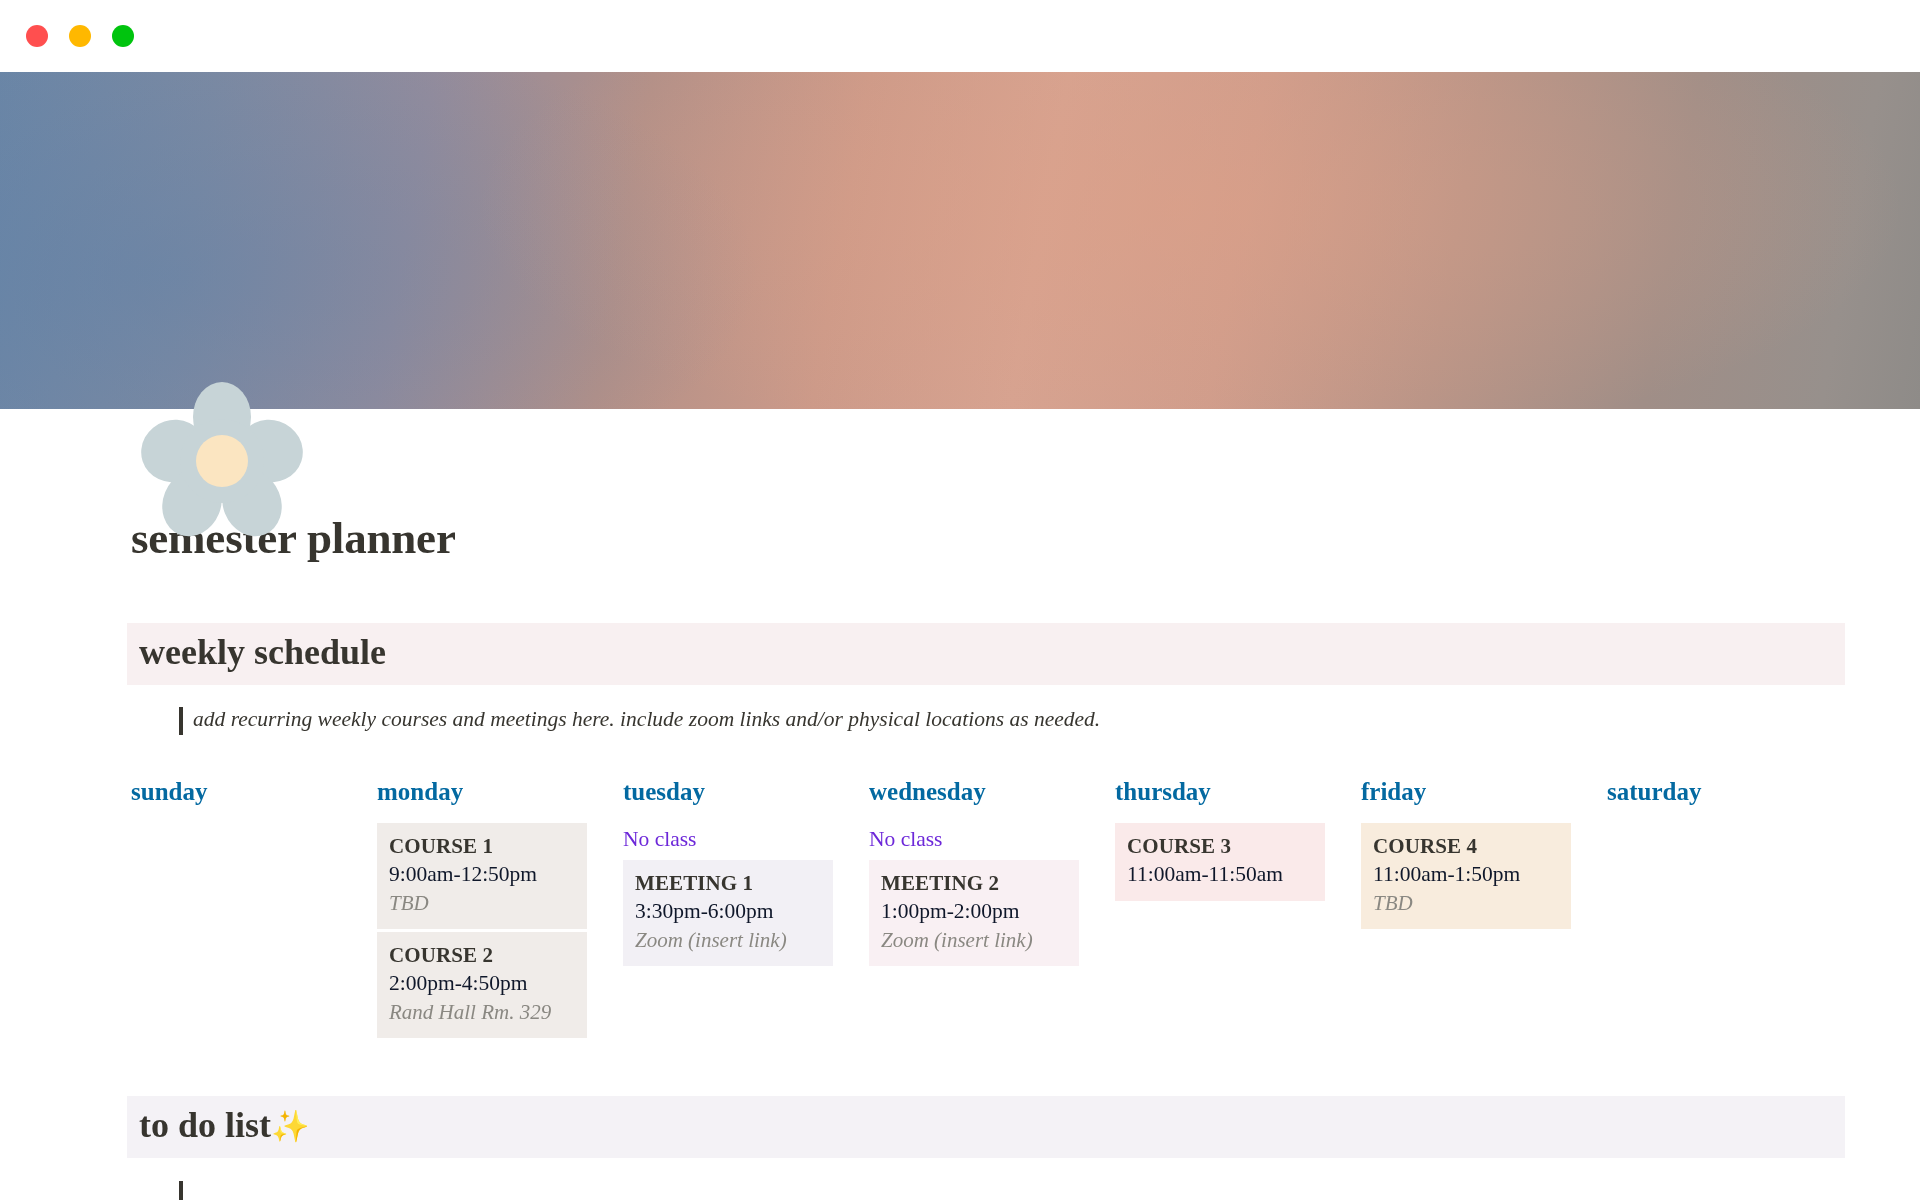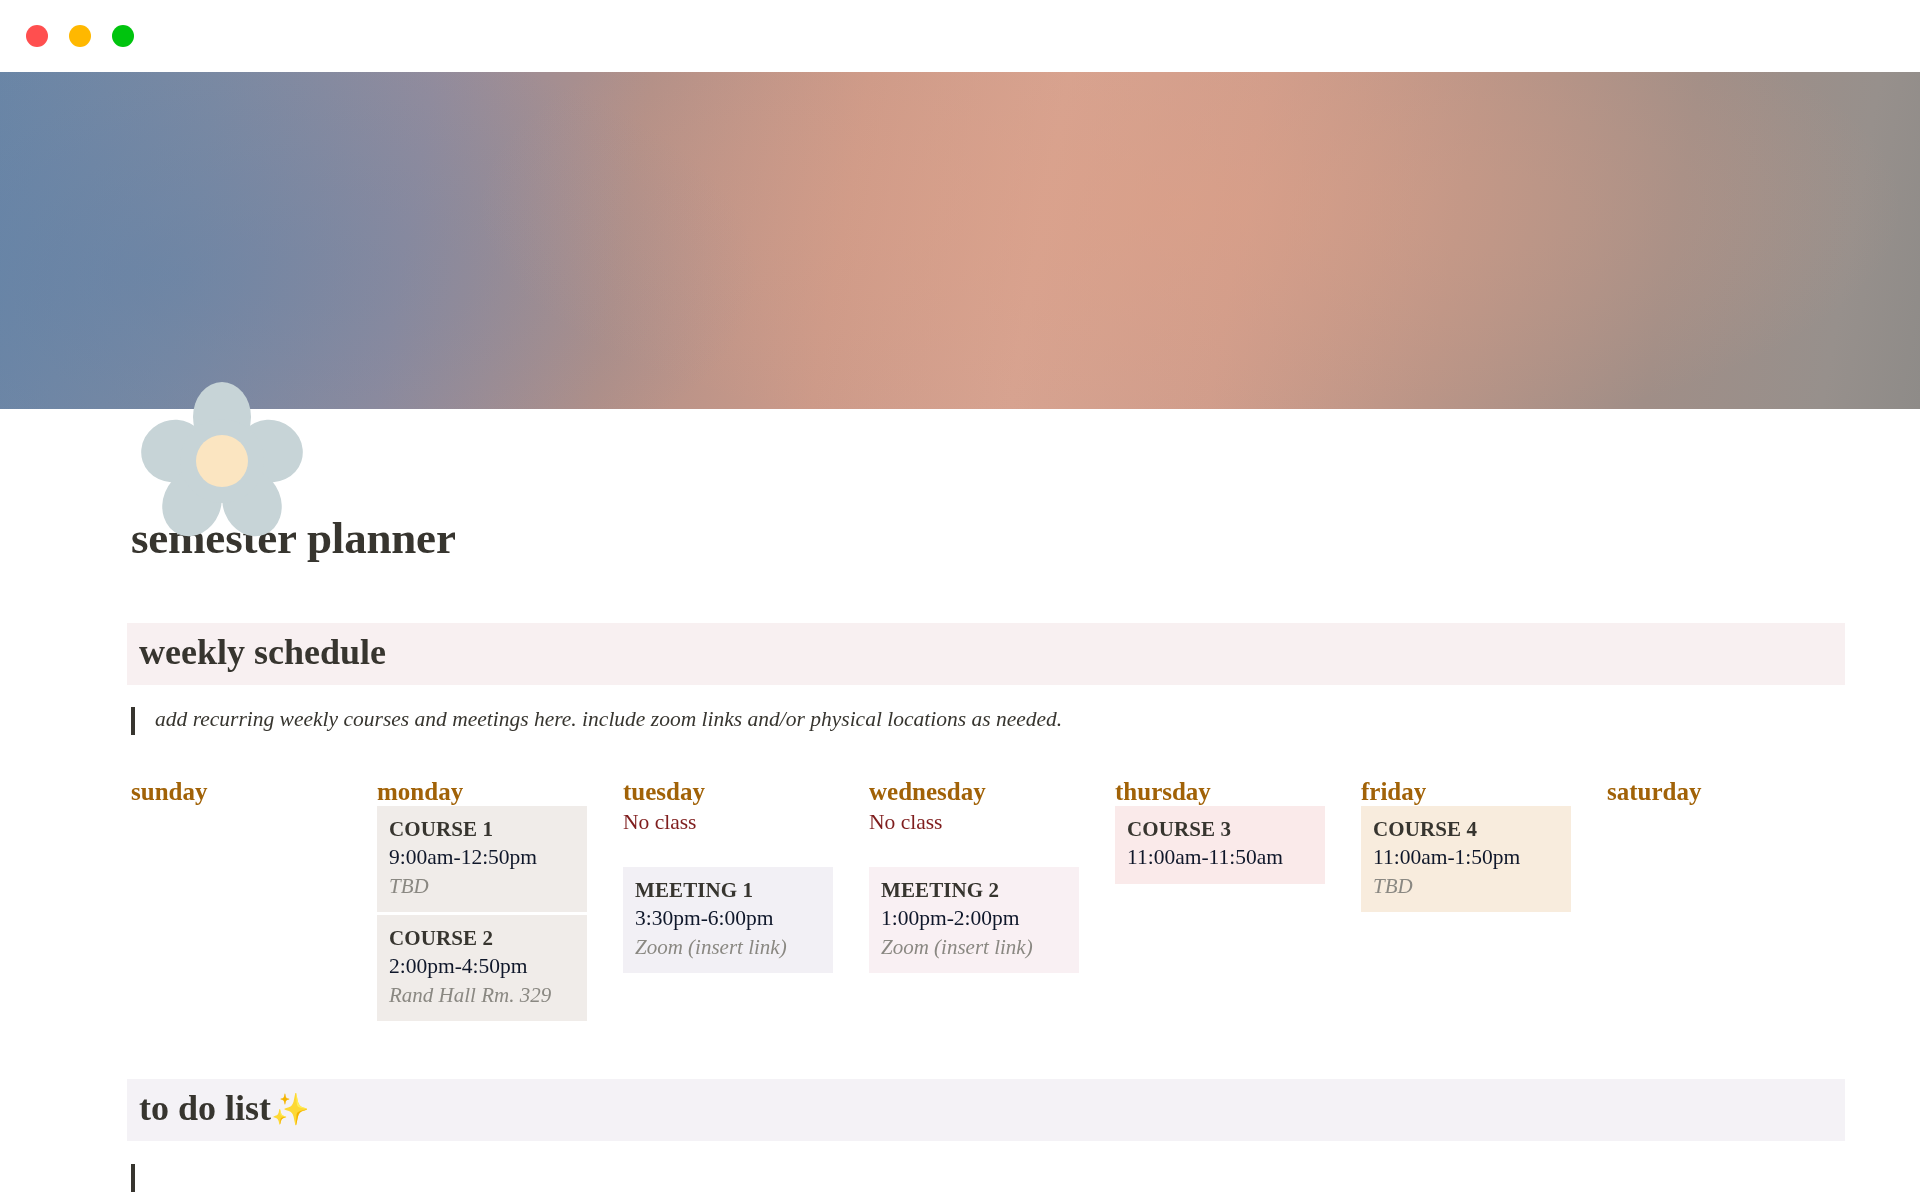--- a/index.html
+++ b/index.html
@@ -92,21 +92,22 @@
   }
   .section-heading.weekly { background: #f8f0f1; margin-top: 59px; }
   .section-heading.todo   { background: #f4f2f6; margin-top: 55px; }
   .sparkle { font-family: "DejaVu Sans", sans-serif; font-size: 31px; color: #f6cd53; }
 
   
   .callout {
     display: flex;
     align-items: flex-start;
     margin-top: 21px;
-    gap: 20px;
+    gap: 10px;
+    margin-left: 48px;
   }
   .callout-bar {
     width: 4px;
     min-width: 4px;
     height: 28px;
     background: #37352f;
     margin-top: 1px;
   }
   .callout-text {
     font-style: italic;
@@ -119,27 +120,28 @@
   .week-grid {
     display: grid;
     grid-template-columns: repeat(7, 246px);
     margin-top: 43px;
     column-gap: 0;
   }
   .day-col { width: 246px; padding-right: 36px; }
   .day-name {
     font-size: 25px;
     font-weight: bold;
-    color: #a16207;
+    color: #0369a1;
+    margin-bottom: 17px;
   }
   .noclass {
     font-size: 21.5px;
-    color: #7f1d1d;
+    color: #6d28d9;
     line-height: 1.55;
-    margin-bottom: 28px;
+    margin-bottom: 4px;
   }
   .card {
     padding: 9px 12px 12px 12px;
     margin-bottom: 3px;
   }
   .card-title {
     font-size: 21px;
     font-weight: bold;
     color: #37352f;
     line-height: 1.34;

